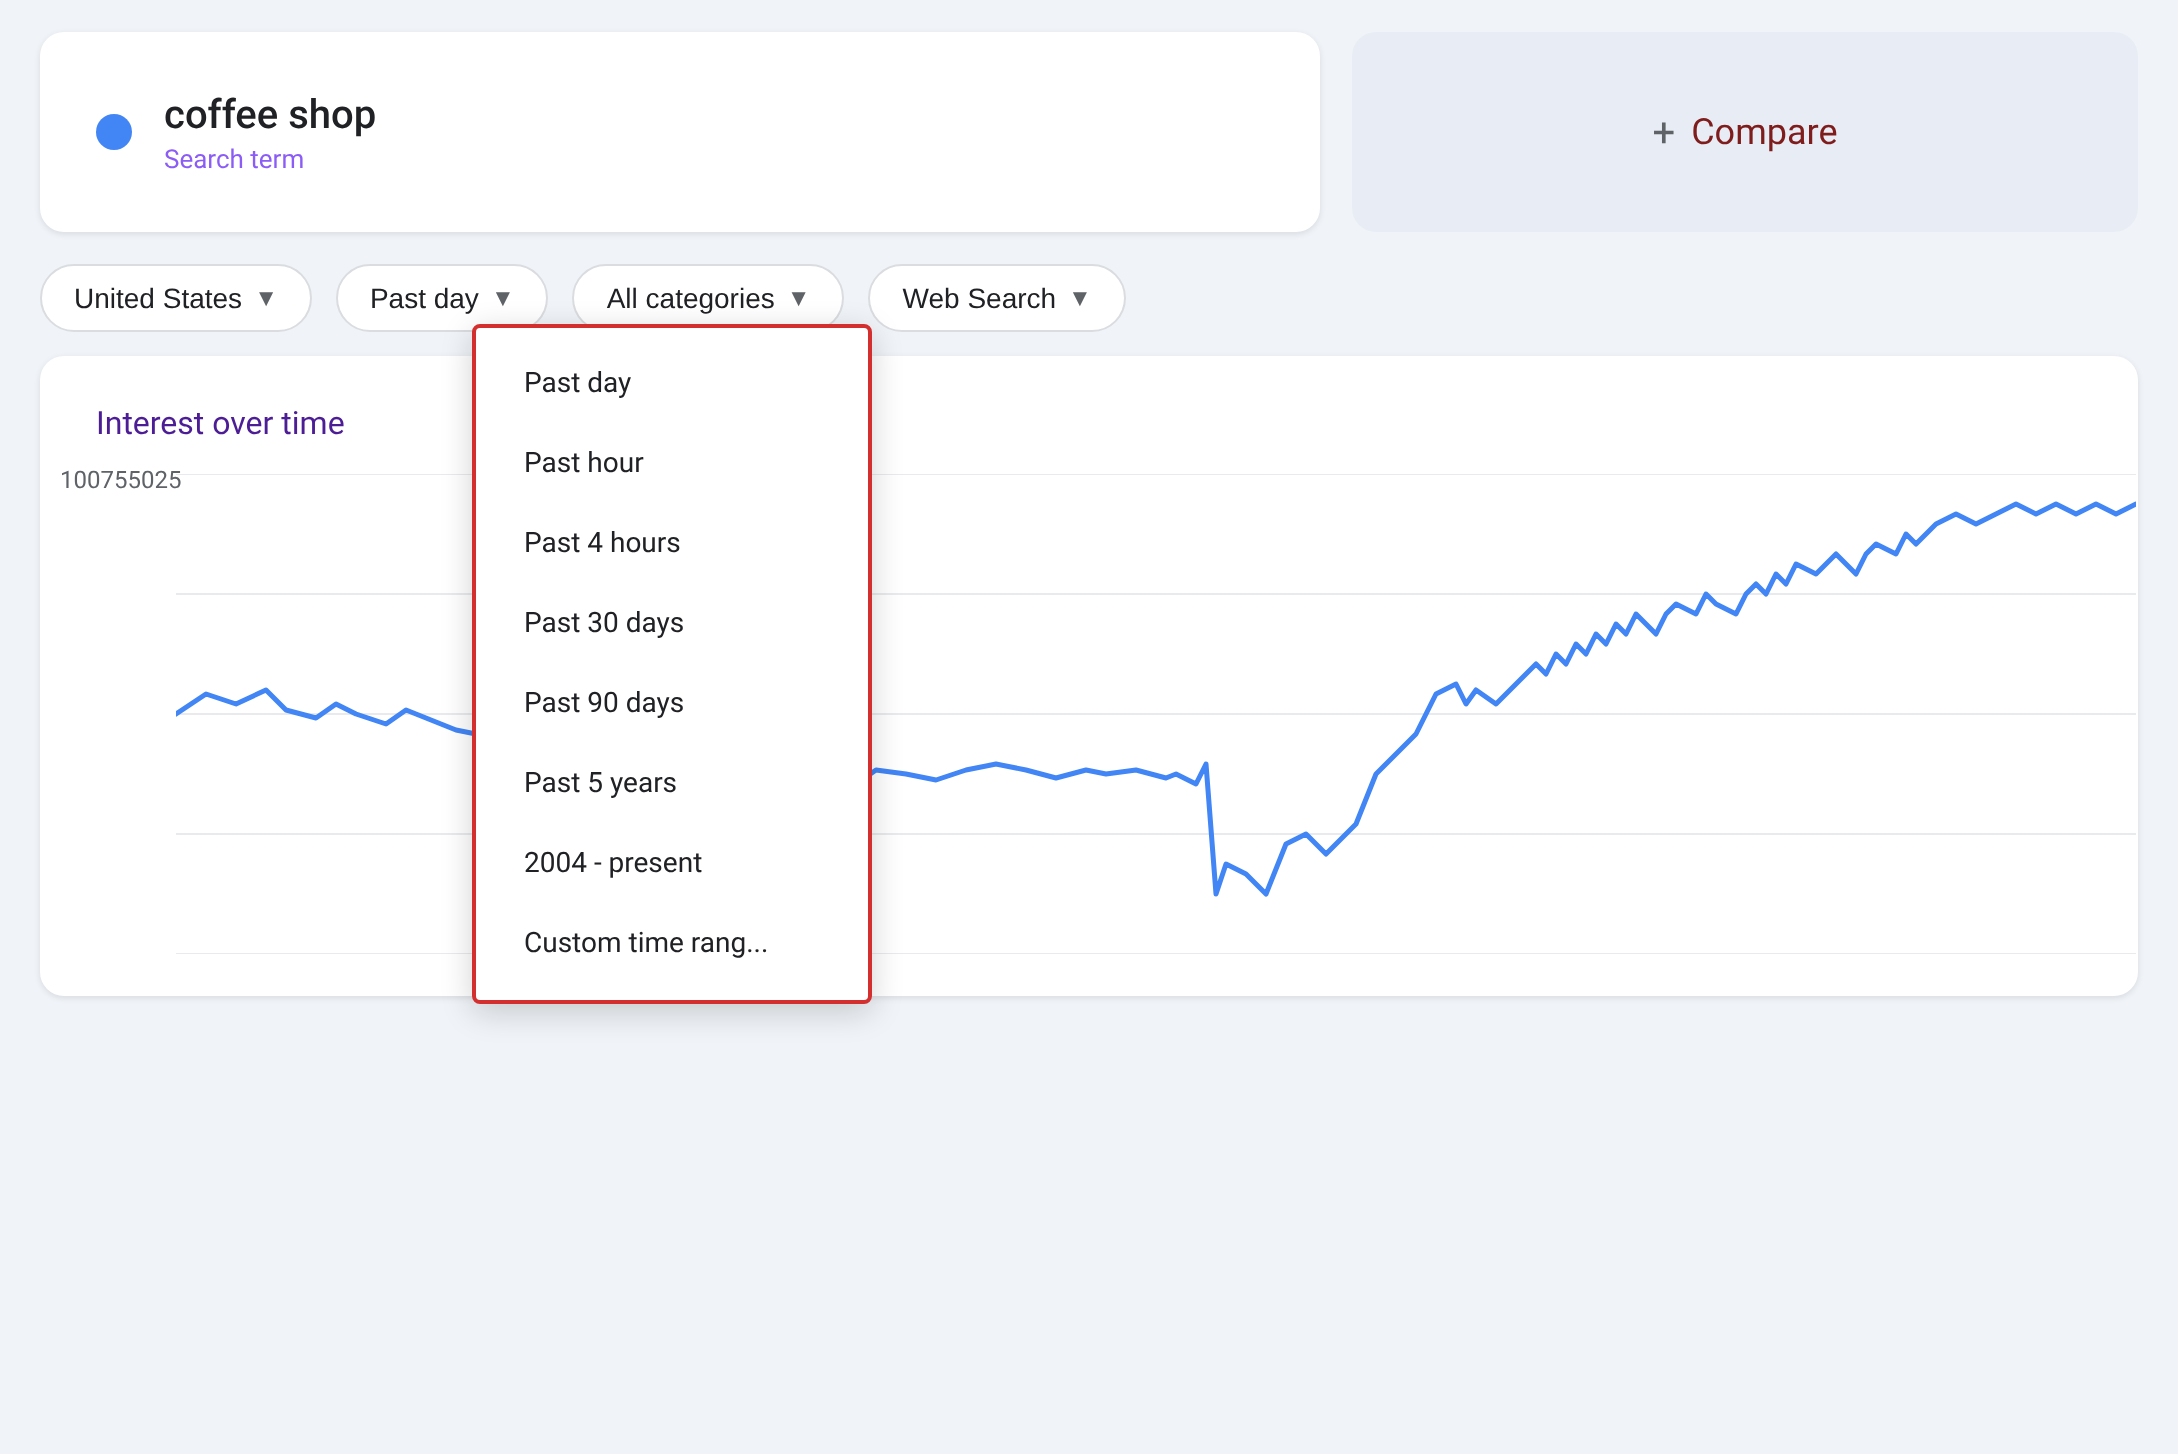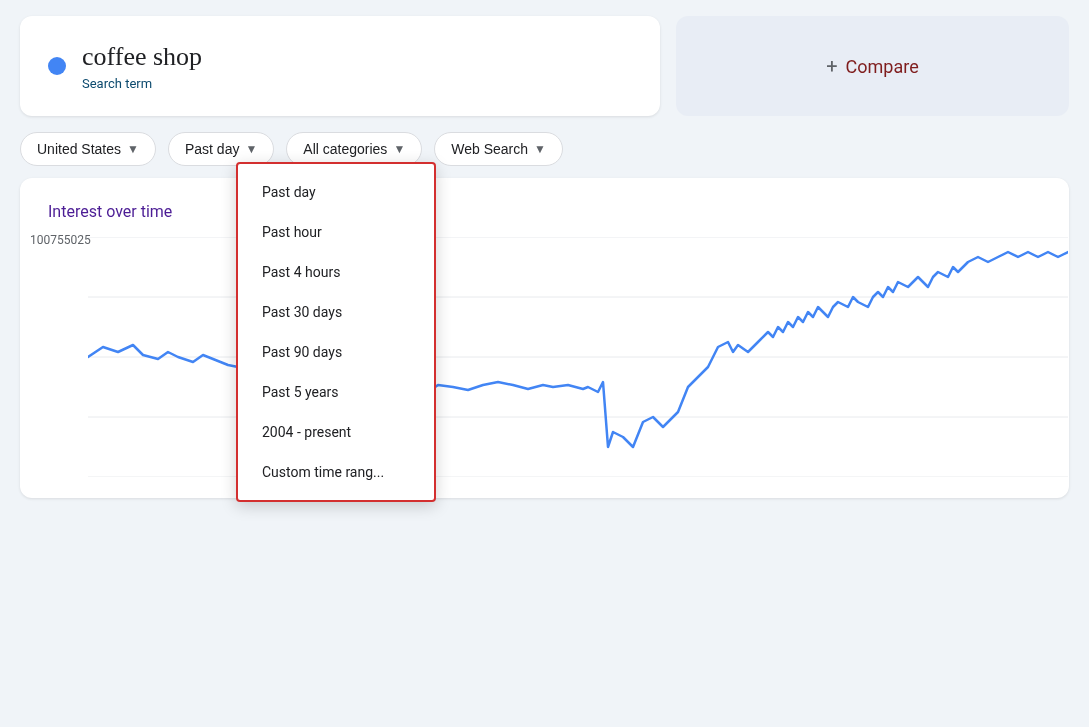--- a/index.html
+++ b/index.html
@@ -47,29 +47,28 @@
       flex-shrink: 0;
     }
 
     .search-term-info {
       display: flex;
       flex-direction: column;
       gap: 4px;
     }
 
     .search-term-name {
-      font-size: 26px;
+      font-size: 20px;
       font-weight: 500;
       color: #202124;
-      font-family: Liberation Serif, serif;
     }
 
     .search-term-label {
       font-size: 13px;
-      color: #0c4a6e;
+      color: #8b5cf6;
     }
 
     .compare-card {
       background: #e8edf5;
       border-radius: 12px;
       flex: 1;
       display: flex;
       align-items: center;
       justify-content: center;
       gap: 8px;

